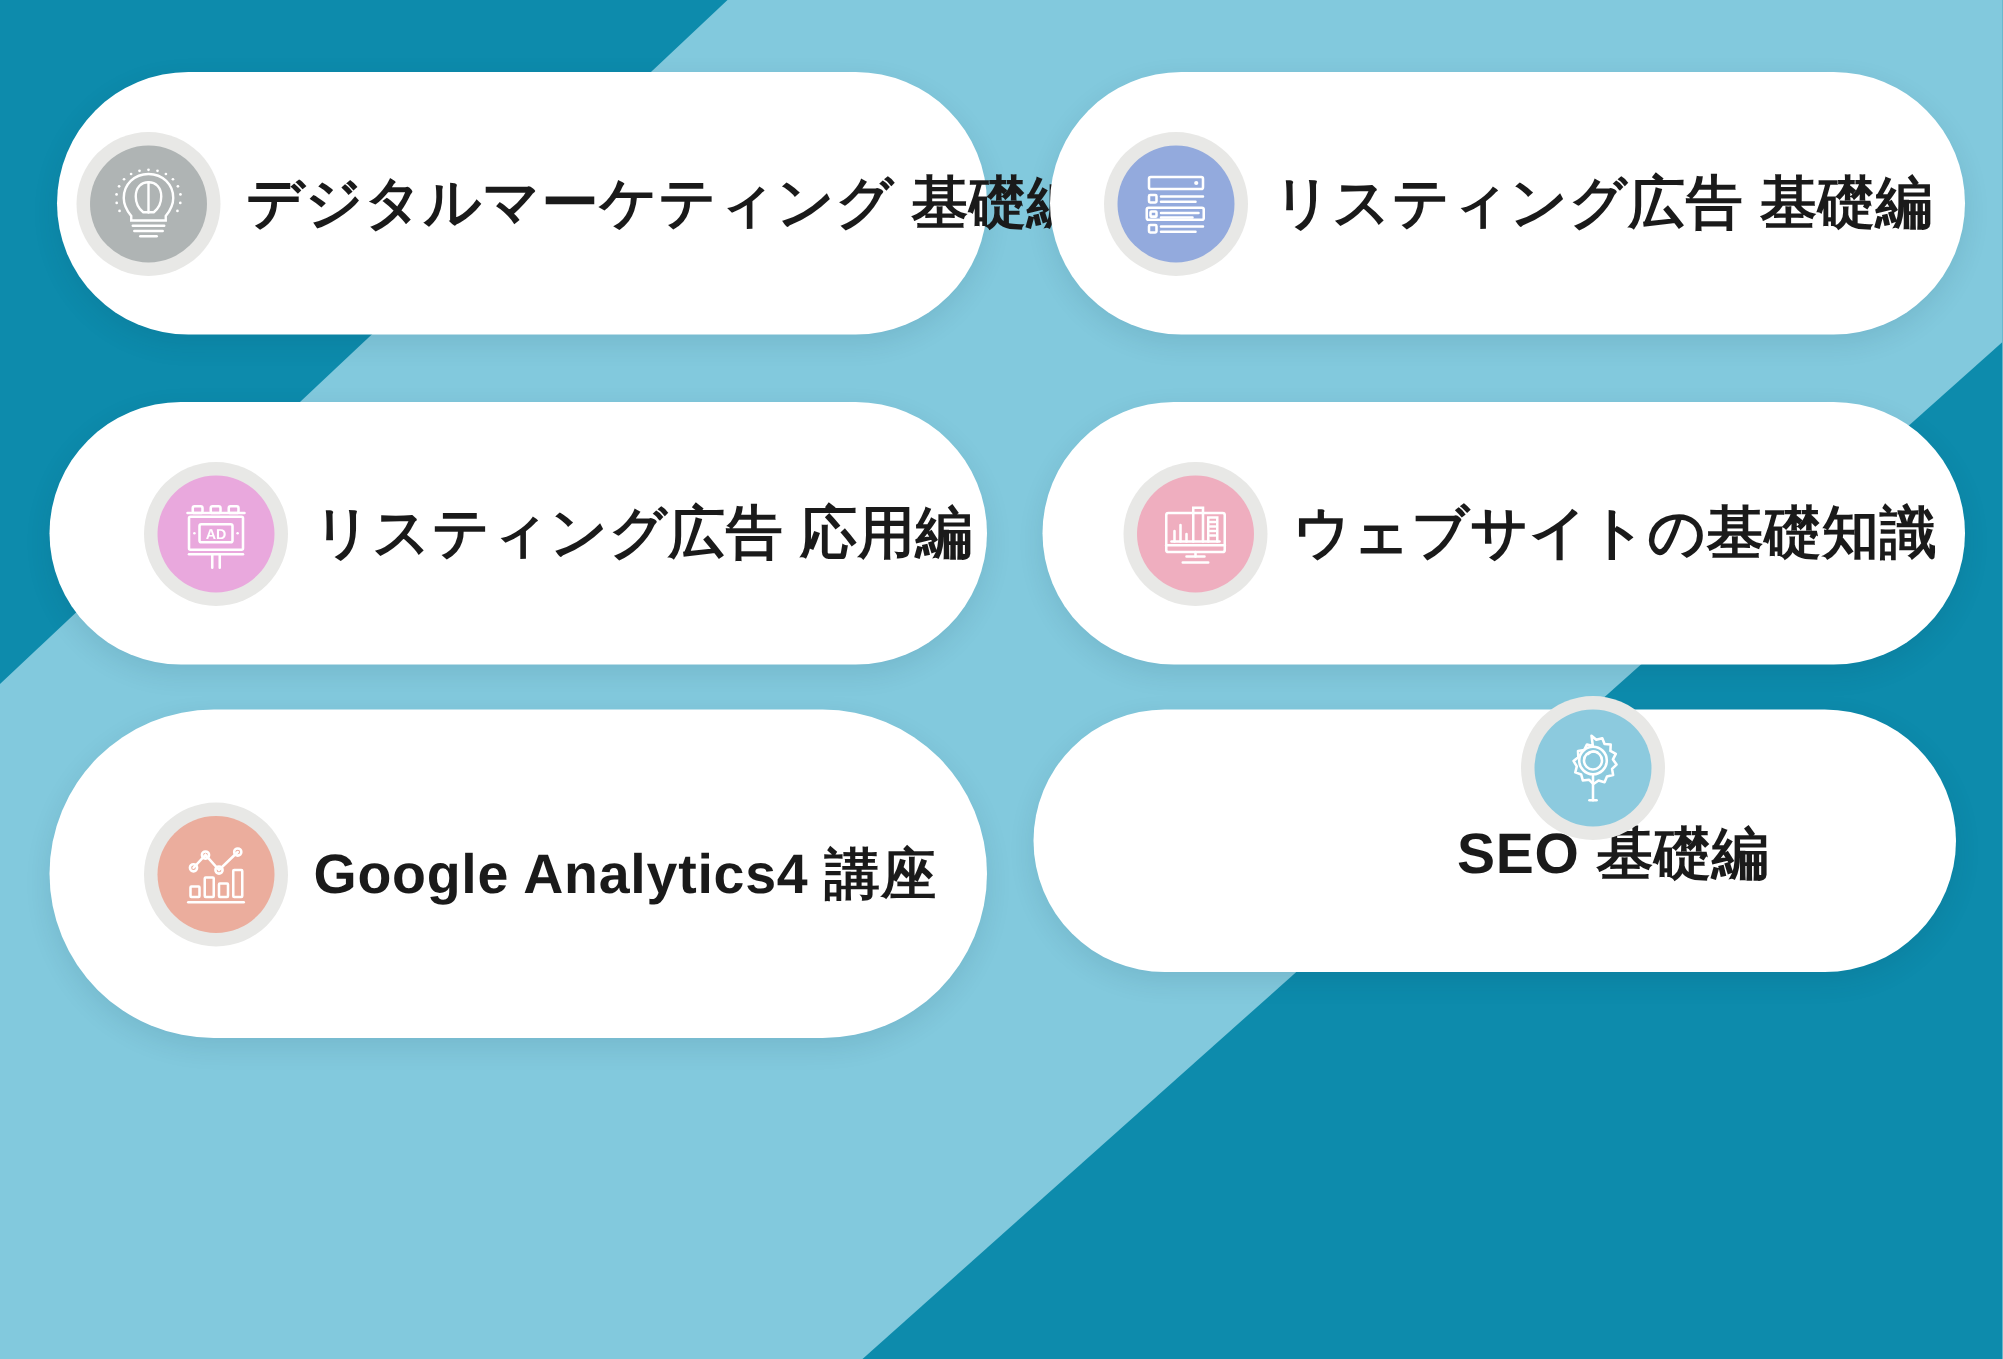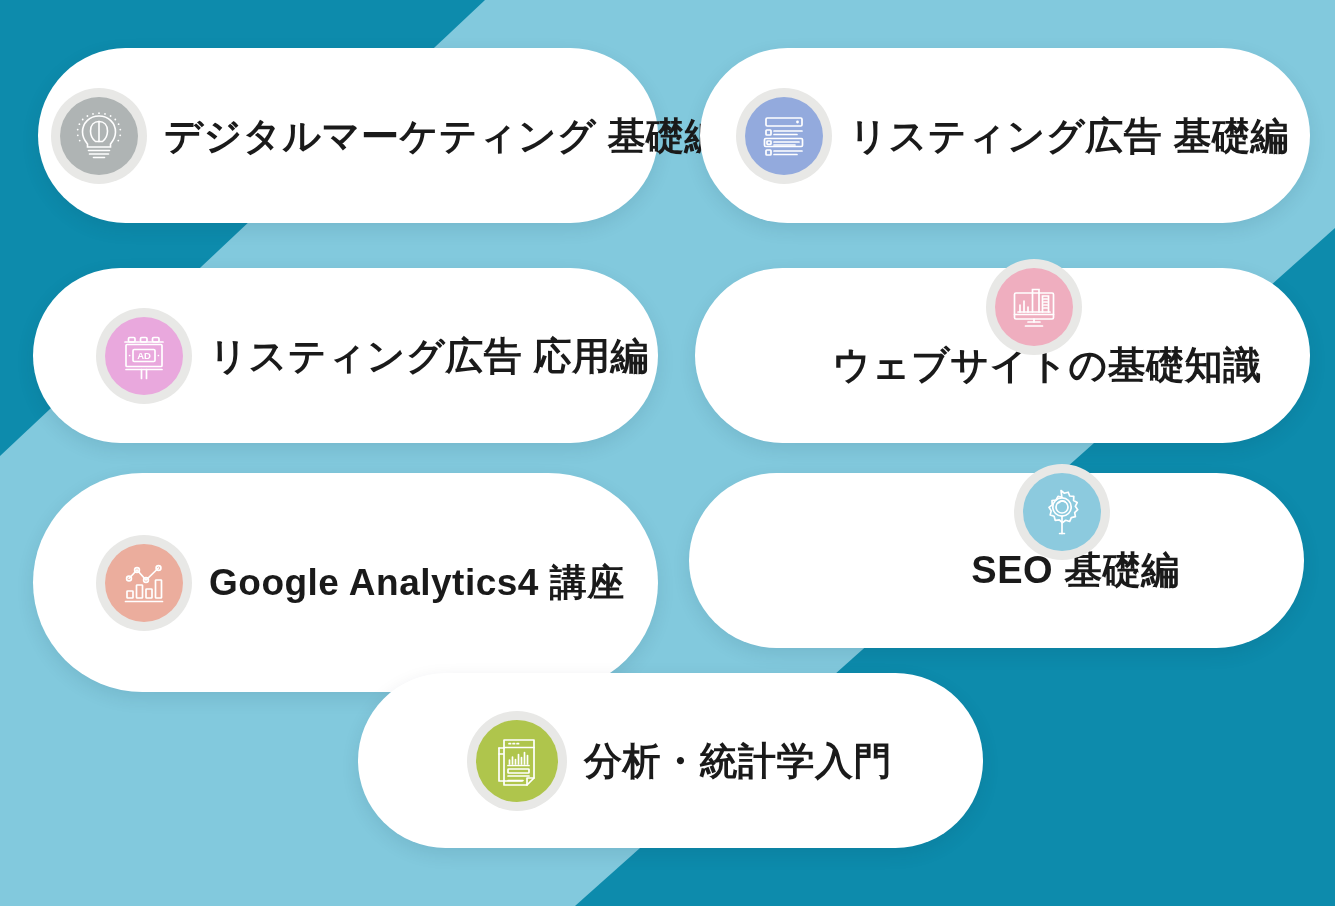--- a/index.html
+++ b/index.html
@@ -74,21 +74,21 @@
     font-weight: 700;
     letter-spacing: 0.5px;
     white-space: nowrap;
     line-height: 1;
   }
 
   
   #card-0 { left: 38px;  top: 48px;  width: 620px; height: 175px; padding-left: 22px; }
   #card-1 { left: 700px; top: 48px;  width: 610px; height: 175px; padding-left: 45px; }
   #card-2 { left: 33px;  top: 268px; width: 625px; height: 175px; padding-left: 72px; }
-  #card-3 { left: 695px; top: 268px; width: 615px; height: 175px; padding-left: 63px; flex-direction: column; }
+  #card-3 { left: 695px; top: 268px; width: 615px; height: 175px; padding-left: 63px; }
   #card-4 { left: 33px;  top: 473px; width: 625px; height: 219px; padding-left: 72px; }
   #card-5 { left: 689px; top: 473px; width: 615px; height: 175px; padding-left: 130px; flex-direction: column; }
   #card-6 { left: 358px; top: 673px; width: 625px; height: 175px; padding-left: 118px; }
 
   #card-0 .card-icon { width: 78px; height: 78px; }
   #card-1 .card-icon { width: 78px; height: 78px; }
   #card-2 .card-icon { width: 78px; height: 78px; }
   #card-3 .card-icon { width: 78px; height: 78px; }
   #card-4 .card-icon { width: 78px; height: 78px; }
   #card-5 .card-icon { width: 78px; height: 78px; }
@@ -250,36 +250,14 @@
           <circle cx="26" cy="21" r="6"></circle>
           <path d="M22.6 16.8 A5.6 5.6 0 0 1 29 15.6"></path>
           <path d="M26 30.2 L26 47.5"></path>
           <path d="M23.6 47.5 L28.4 47.5"></path>
         </g>
       </svg>
     </div>
     <span class="card-label">SEO 基礎編</span>
   </div>
 
-  <div class="card" id="card-6">
-    <div class="card-icon">
-      <div class="halo" style="background: rgb(232, 232, 230);"></div>
-      <div class="disc" style="background:#AFC54C"></div>
-      <svg width="50" height="54" viewBox="0 0 50 54">
-        <g fill="none" stroke="#ffffff" stroke-width="1.7" stroke-linecap="round" stroke-linejoin="round">
-          <path d="M7 14 L7 47 L30 47"></path>
-          <path d="M7 14 L12 14 M7 20 L11 20"></path>
-          <path d="M12 6 L42 6 L42 44 L35 51 L12 51 Z"></path>
-          <path d="M42 44 L35 44 L35 51"></path>
-          <path d="M12 13.5 L42 13.5"></path>
-          <path d="M17 9.7 L18.6 9.7 M21 9.7 L22.6 9.7 M25 9.7 L26.6 9.7"></path>
-          <path d="M17.5 30 L17.5 26 M20.5 30 L20.5 23 M23.5 30 L23.5 25.5 M26.5 30 L26.5 20.5
-                   M29.5 30 L29.5 23.5 M32.5 30 L32.5 18.5 M35.5 30 L35.5 21.5"></path>
-          <path d="M16 31.5 L37 31.5"></path>
-          <rect x="16" y="35" width="21" height="4" rx="0.6"></rect>
-          <path d="M16 42 L37 42 M16 46.5 L31 46.5"></path>
-        </g>
-      </svg>
-    </div>
-    <span class="card-label">分析・統計学入門</span>
-  </div>
 
 </div>
 
 </body></html>

